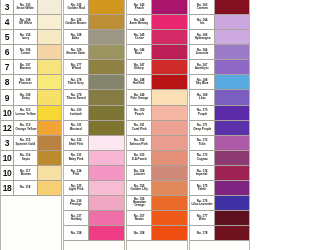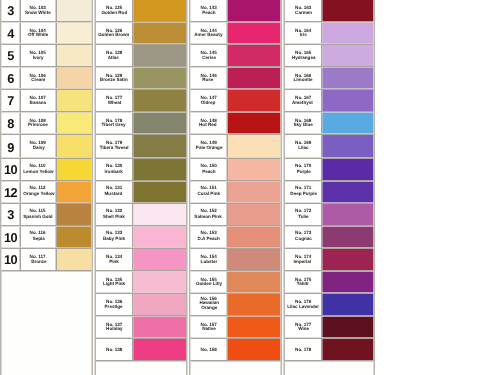--- a/index.html
+++ b/index.html
@@ -179,20 +179,28 @@
         <div class="swatch" style="background: rgb(187, 139, 45);"></div>
       </div>
       <div class="row">
         <div class="rownum">10</div>
         <div class="labelcell">
           <div class="code">No. 117</div>
           <div class="cname">Bronze</div>
         </div>
         <div class="swatch" style="background: rgb(247, 223, 164);"></div>
       </div>
+      <div class="row">
+        <div class="rownum">18</div>
+        <div class="labelcell">
+          <div class="code">No. 118</div>
+          <div class="cname"></div>
+        </div>
+        <div class="swatch" style="background: rgb(245, 207, 114);"></div>
+      </div>
     </div>
     <div class="column col-1 col-nonum">
       <div class="row">
         <div class="labelcell">
           <div class="code">No. 125</div>
           <div class="cname">Golden Rod</div>
         </div>
         <div class="swatch" style="background: rgb(210, 151, 30);"></div>
       </div>
       <div class="row">

